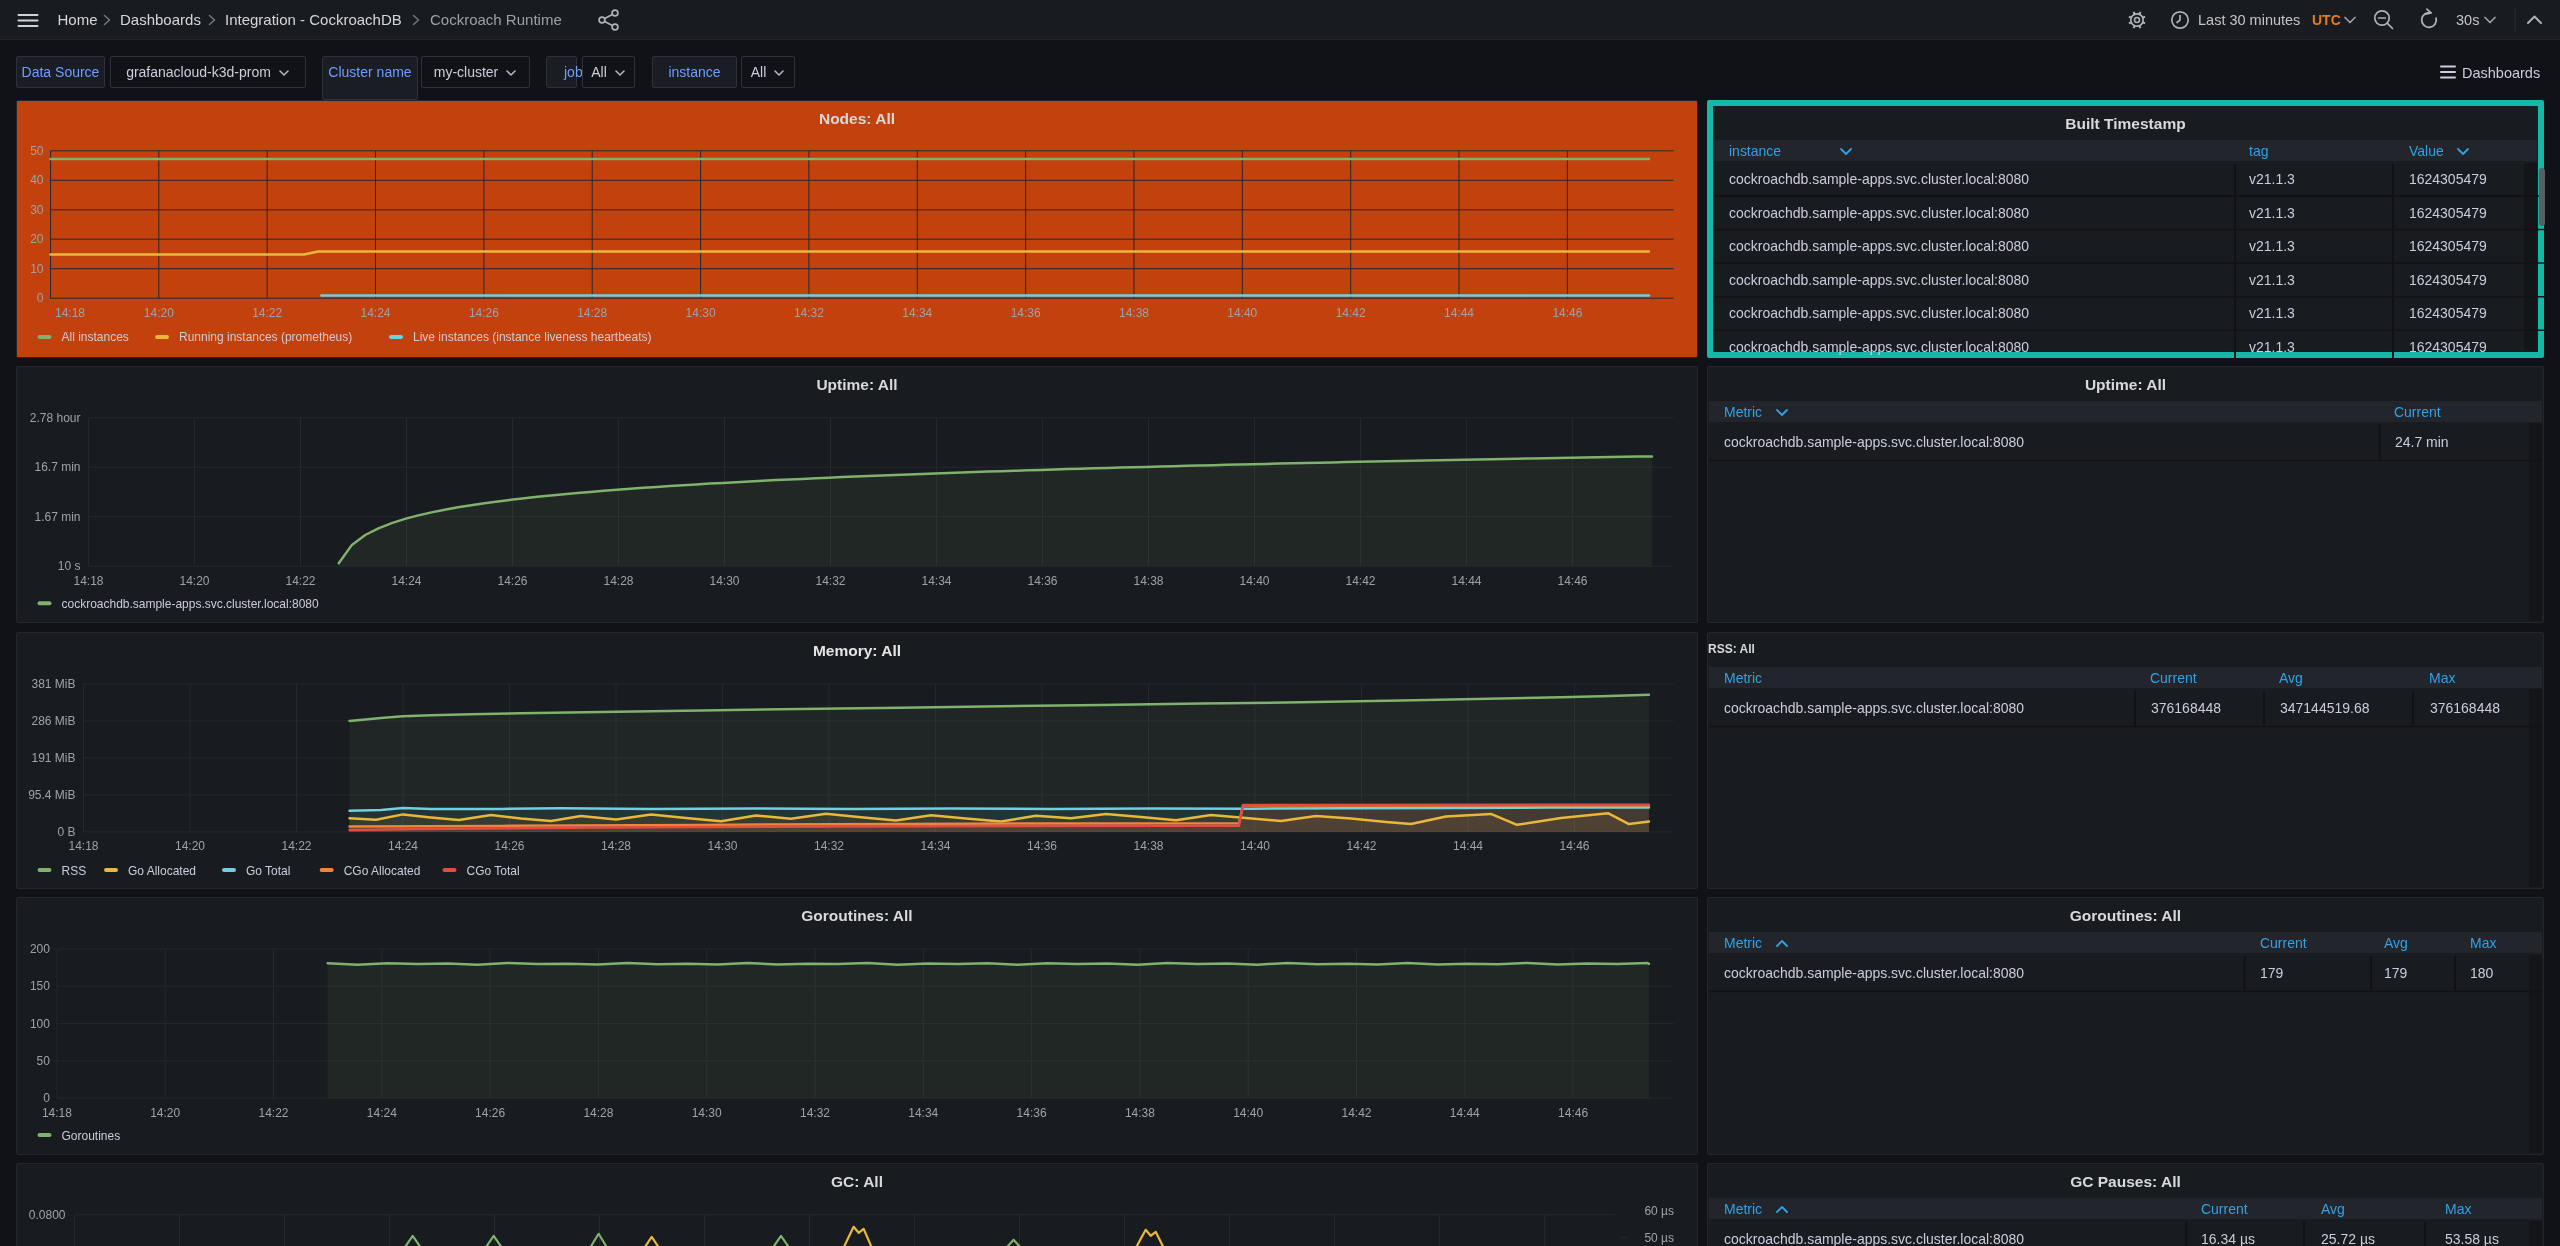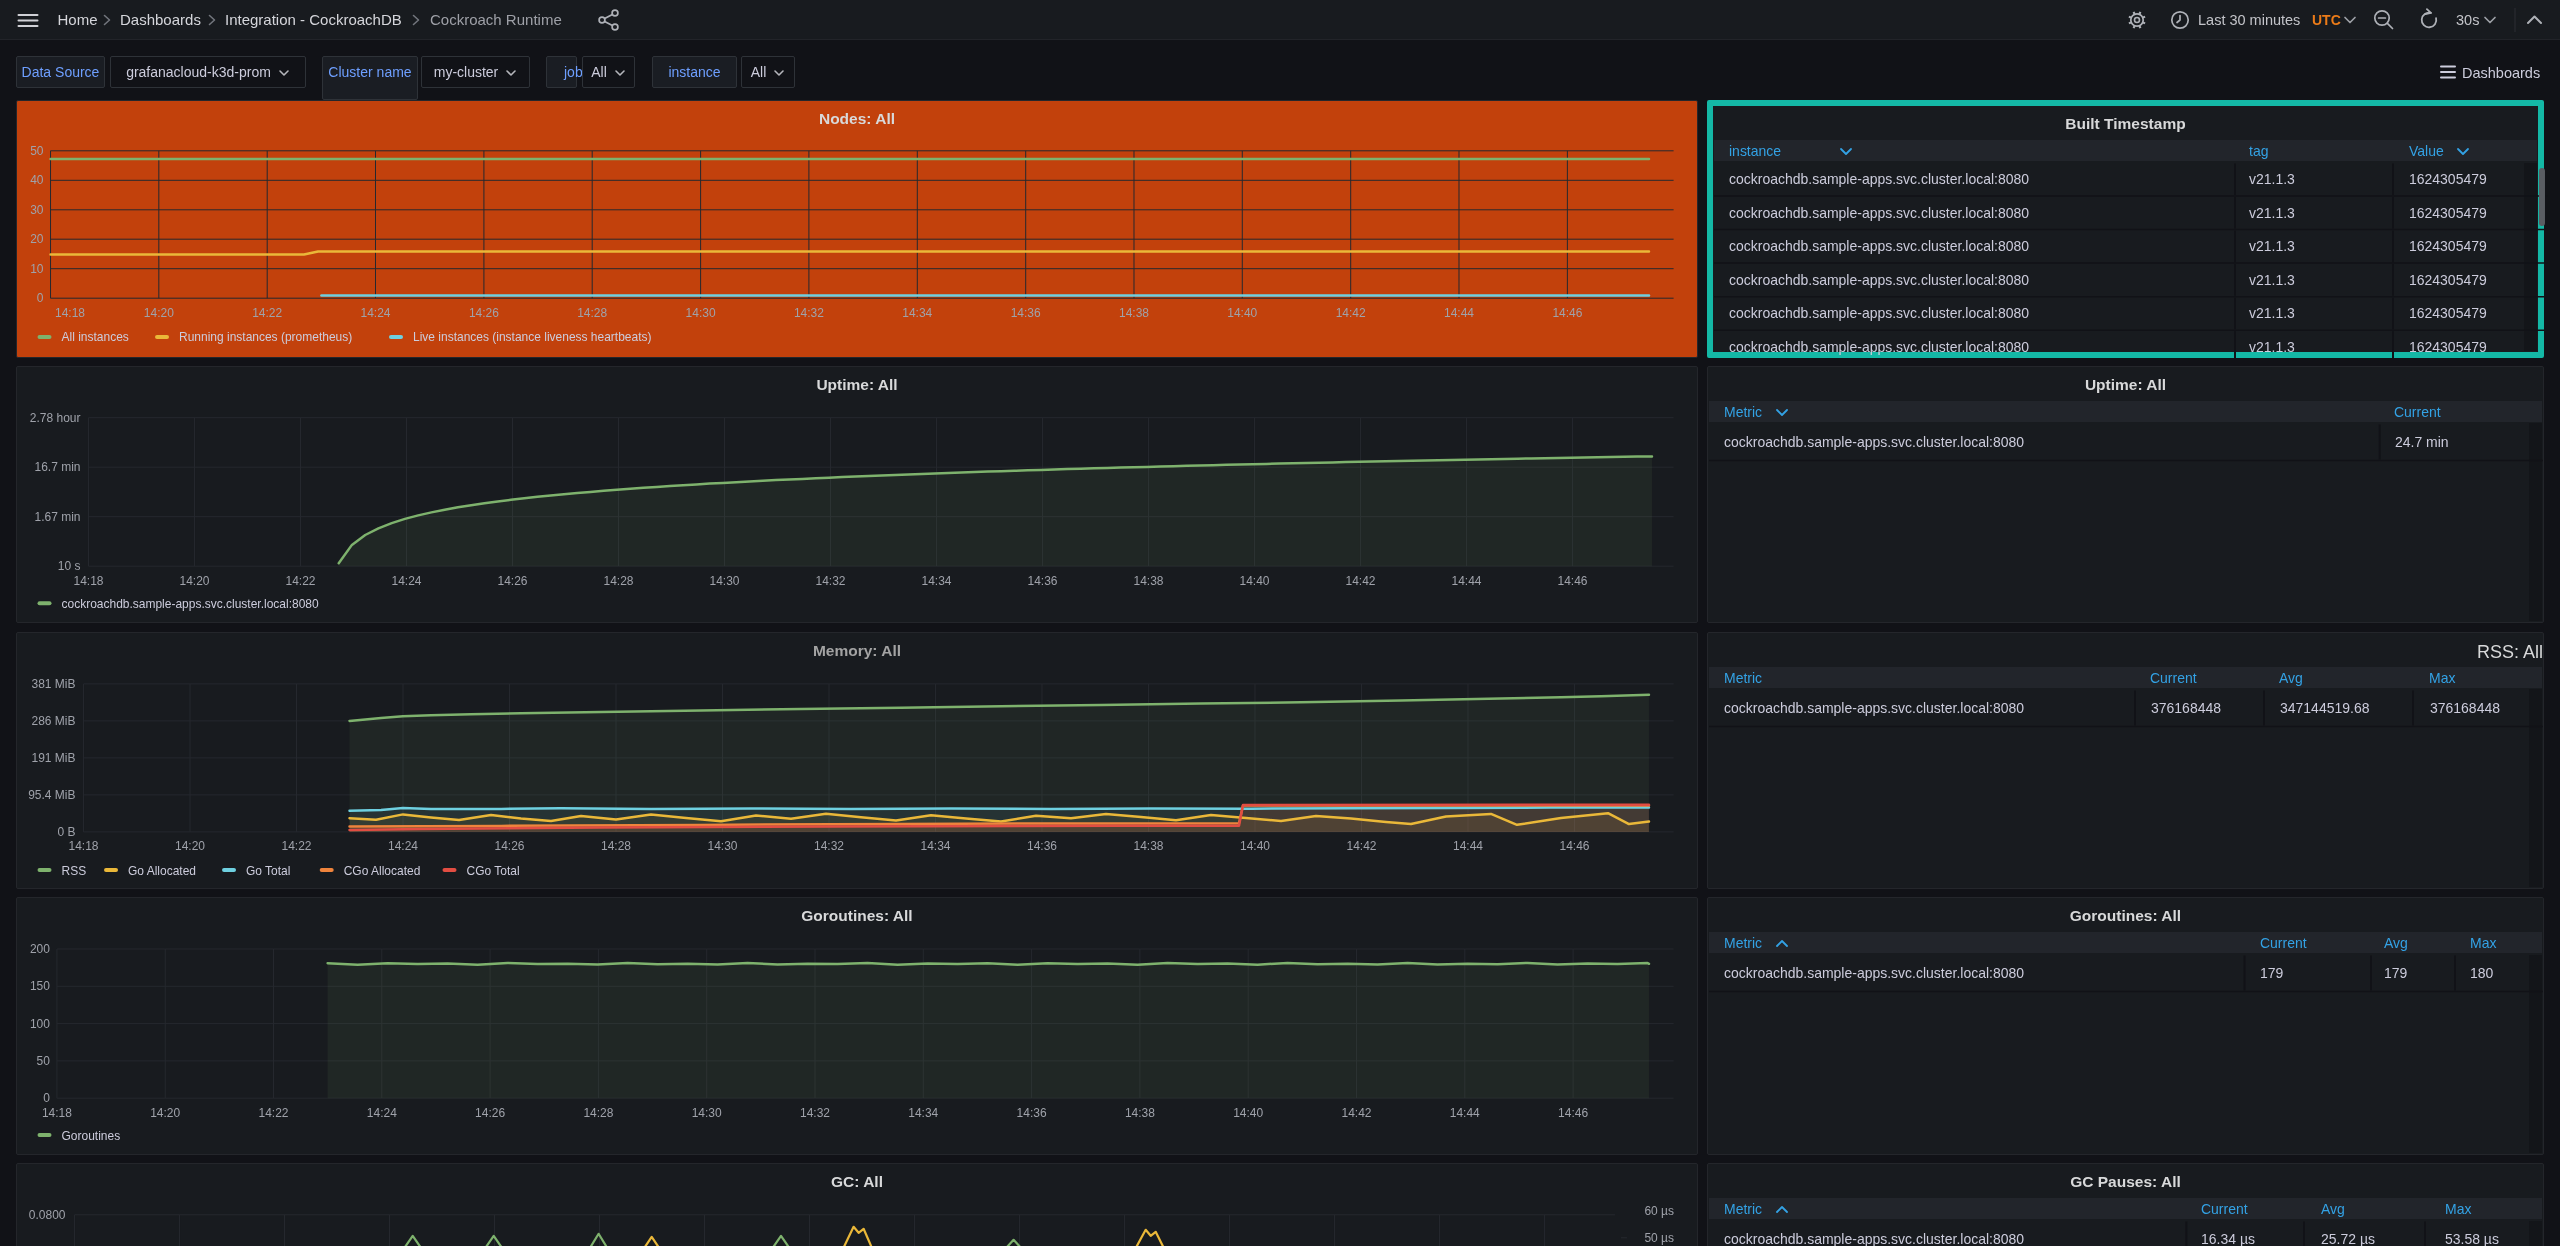--- a/index.html
+++ b/index.html
@@ -238,21 +238,21 @@
       <text x="16" y="50.5" font-size="14" fill="#33a2e5" text-anchor="start" font-weight="500" font-family="Liberation Sans, sans-serif">Metric</text>
       <text x="686" y="50.5" font-size="14" fill="#33a2e5" text-anchor="start" font-weight="500" font-family="Liberation Sans, sans-serif">Current</text>
       <line x1="1" y1="93.5" x2="836" y2="93.5" stroke="#111217" stroke-width="1.5"></line>
       <line x1="671.7" y1="57.5" x2="671.7" y2="92.5" stroke="#111217" stroke-width="2"></line>
       <text x="16" y="80" font-size="14" fill="#ccccdc" text-anchor="start" font-weight="400" font-family="Liberation Sans, sans-serif">cockroachdb.sample-apps.svc.cluster.local:8080</text>
       <text x="687" y="80" font-size="14" fill="#ccccdc" text-anchor="start" font-weight="400" font-family="Liberation Sans, sans-serif">24.7 min</text>
       <polyline points="69,43 74,48 79,43" fill="none" stroke="#33a2e5" stroke-width="1.8" stroke-linecap="round" stroke-linejoin="round"></polyline>
     </svg>
   </div>
 <div style="position:absolute;left:16px;top:631.6px;width:1682px;height:257.6px;background:#181b1f;border:1px solid #24262b;border-radius:2px;box-sizing:border-box;">
-    <div style="position:absolute;left:0;right:0;top:9px;text-align:center;font-size:15.5px;font-weight:600;color:#a3a3a3;">Memory: All</div>
+    <div style="position:absolute;left:0;right:0;top:9px;text-align:center;font-size:15.5px;font-weight:600;color:#e5e5e5;">Memory: All</div>
     <svg width="1680" height="255.6" viewBox="0 0 1680 255.6" style="position:absolute;left:-1px;top:-1px;">
       <g transform="translate(-15,0)">
         <line x1="82.5" y1="51.9" x2="1672.6" y2="51.9" stroke="#25282e" stroke-width="1"></line>
         <line x1="82.5" y1="88.9" x2="1672.6" y2="88.9" stroke="#25282e" stroke-width="1"></line>
         <line x1="82.5" y1="125.9" x2="1672.6" y2="125.9" stroke="#25282e" stroke-width="1"></line>
         <line x1="82.5" y1="162.9" x2="1672.6" y2="162.9" stroke="#25282e" stroke-width="1"></line>
         <line x1="82.5" y1="199.9" x2="1672.6" y2="199.9" stroke="#25282e" stroke-width="1"></line>
         <line x1="82.5" y1="51.9" x2="82.5" y2="199.9" stroke="#25282e" stroke-width="1"></line>
         <line x1="189" y1="51.9" x2="189" y2="199.9" stroke="#25282e" stroke-width="1"></line>
         <line x1="295.5" y1="51.9" x2="295.5" y2="199.9" stroke="#25282e" stroke-width="1"></line>
@@ -305,21 +305,21 @@
         <rect x="221" y="236.1" width="14" height="4" rx="2" fill="#6ed0e0"></rect>
         <text x="245" y="242.6" font-size="12" fill="#ccccdc" text-anchor="start" font-weight="400" font-family="Liberation Sans, sans-serif">Go Total</text>
         <rect x="318.7" y="236.1" width="14" height="4" rx="2" fill="#ef843c"></rect>
         <text x="342.7" y="242.6" font-size="12" fill="#ccccdc" text-anchor="start" font-weight="400" font-family="Liberation Sans, sans-serif">CGo Allocated</text>
         <rect x="441.5" y="236.1" width="14" height="4" rx="2" fill="#e24d42"></rect>
         <text x="465.5" y="242.6" font-size="12" fill="#ccccdc" text-anchor="start" font-weight="400" font-family="Liberation Sans, sans-serif">CGo Total</text>
       </g>
     </svg>
   </div>
 <div style="position:absolute;left:1707px;top:631.6px;width:837px;height:257.6px;background:#181b1f;border:1px solid #24262b;border-radius:2px;box-sizing:border-box;">
-    <div style="position:absolute;left:0;right:0;top:9px;text-align:right;font-size:18px;font-weight:400;color:#d8d9da;">RSS: All</div>
+    <div style="position:absolute;left:0;right:0;top:9px;text-align:left;font-size:12px;font-weight:700;color:#d8d9da;">RSS: All</div>
     <div style="position:absolute;left:1px;right:1px;top:34px;height:21px;background:#22252b;"></div>
     <div style="position:absolute;right:1px;top:56.5px;bottom:1px;width:13px;background:#131519;"></div>
     <svg width="835" height="255.6" viewBox="0 0 835 255.6" style="position:absolute;left:0;top:0;">
       <text x="16" y="50.5" font-size="14" fill="#33a2e5" text-anchor="start" font-weight="500" font-family="Liberation Sans, sans-serif">Metric</text>
       <text x="442" y="50.5" font-size="14" fill="#33a2e5" text-anchor="start" font-weight="500" font-family="Liberation Sans, sans-serif">Current</text>
       <text x="571" y="50.5" font-size="14" fill="#33a2e5" text-anchor="start" font-weight="500" font-family="Liberation Sans, sans-serif">Avg</text>
       <text x="721" y="50.5" font-size="14" fill="#33a2e5" text-anchor="start" font-weight="500" font-family="Liberation Sans, sans-serif">Max</text>
       <line x1="1" y1="93.5" x2="836" y2="93.5" stroke="#111217" stroke-width="1.5"></line>
       <line x1="427" y1="57.5" x2="427" y2="92.5" stroke="#111217" stroke-width="2"></line>
       <line x1="556" y1="57.5" x2="556" y2="92.5" stroke="#111217" stroke-width="2"></line>

